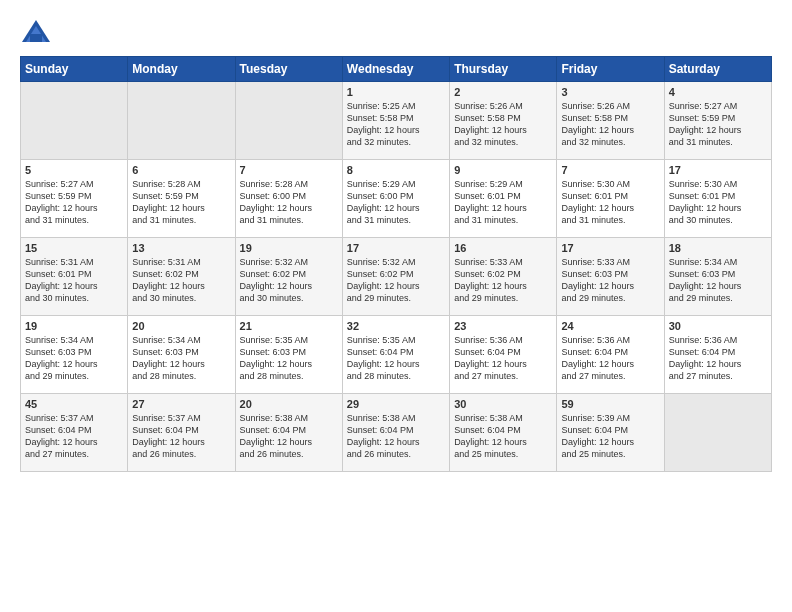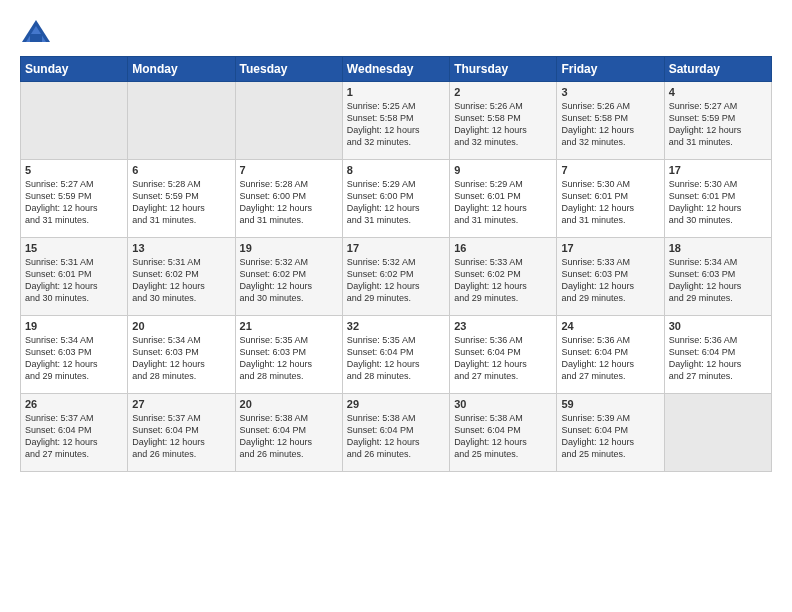--- a/index.html
+++ b/index.html
@@ -315,21 +315,21 @@
           <td>
             <span class="day-num">30</span>
             <div style="font-size: 9px; line-height: 1.35;">Sunrise: 5:36 AM</div>
             <div style="font-size: 9px; line-height: 1.35;">Sunset: 6:04 PM</div>
             <div style="font-size: 9px; line-height: 1.35;">Daylight: 12 hours</div>
             <div style="font-size: 9px; line-height: 1.35;">and 27 minutes.</div>
           </td>
         </tr>
         <tr>
           <td>
-            <span class="day-num">26</span>
+            <span class="day-num">45</span>
             <div style="font-size: 9px; line-height: 1.35;">Sunrise: 5:37 AM</div>
             <div style="font-size: 9px; line-height: 1.35;">Sunset: 6:04 PM</div>
             <div style="font-size: 9px; line-height: 1.35;">Daylight: 12 hours</div>
             <div style="font-size: 9px; line-height: 1.35;">and 27 minutes.</div>
           </td>
           <td>
             <span class="day-num">27</span>
             <div style="font-size: 9px; line-height: 1.35;">Sunrise: 5:37 AM</div>
             <div style="font-size: 9px; line-height: 1.35;">Sunset: 6:04 PM</div>
             <div style="font-size: 9px; line-height: 1.35;">Daylight: 12 hours</div>

